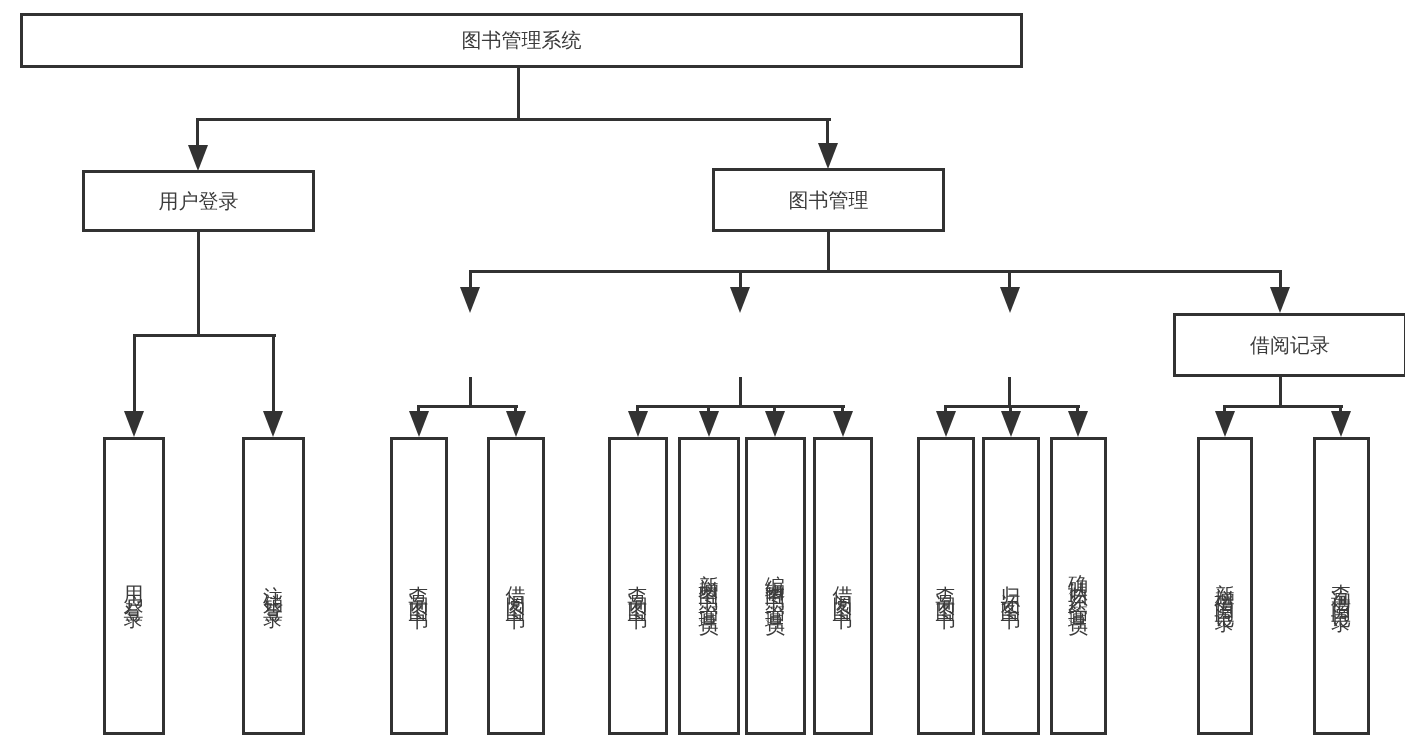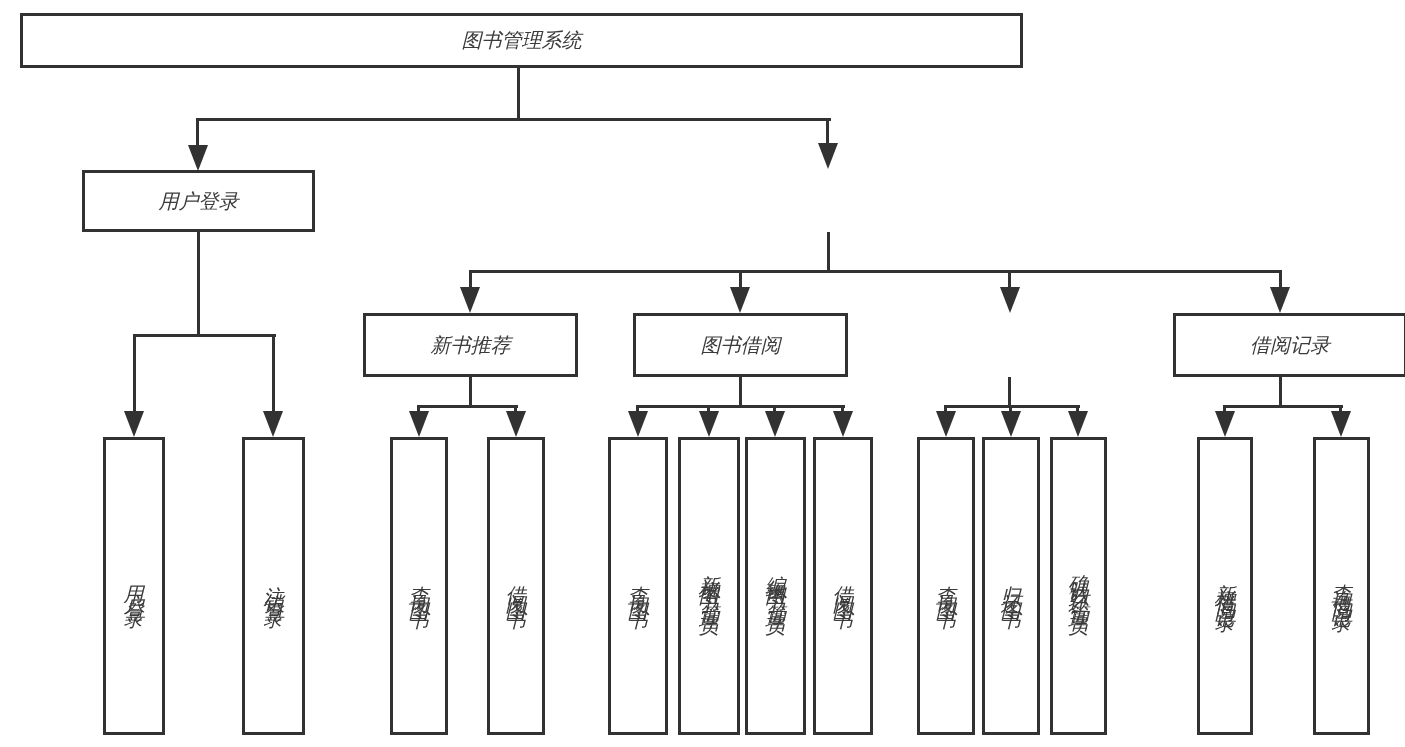--- a/index.html
+++ b/index.html
@@ -1,19 +1,19 @@
 <!DOCTYPE html>
 <html><head>
 <meta charset="utf-8">
 <style>
   html,body{margin:0;padding:0;background:#ffffff;}
   .canvas{
     position:relative;width:1405px;height:747px;background:#ffffff;
     font-family:"Liberation Sans","DejaVu Sans",sans-serif;
-    color:#3b3b3b;overflow:hidden;font-style:italic;
+    color:#3b3b3b;overflow:hidden;
   }
   .hbox{
     position:absolute;border:3px solid #323232;background:#ffffff;
     display:flex;align-items:center;justify-content:center;
     font-size:20px;box-sizing:border-box;white-space:nowrap;
   }
   .vbox{
     position:absolute;border:3px solid #323232;background:#ffffff;
     box-sizing:border-box;writing-mode:vertical-rl;text-orientation:mixed;
     display:flex;align-items:center;justify-content:center;
@@ -43,45 +43,42 @@
   <div class="line" style="left:517px;top:68px;width:3px;height:52px;"></div>
   <div class="line" style="left:196px;top:118px;width:635px;height:3px;"></div>
   <div class="line" style="left:196px;top:118px;width:3px;height:32px;"></div>
   <div class="ah" style="left:188px;top:145px;"></div>
   <div class="line" style="left:826px;top:118px;width:3px;height:32px;"></div>
   <div class="ah" style="left:818px;top:143px;"></div>
 
   <div class="hbox" style="left:82px;top:170px;width:233px;height:62px;">
     <span>用户登录</span>
   </div>
+  <div class="hbox" style="left:712px;top:168px;width:233px;height:64px;">
+    <span>图书管理</span>
+  </div>
 
   <div class="line" style="left:197px;top:232px;width:3px;height:104px;"></div>
   <div class="line" style="left:133px;top:334px;width:143px;height:3px;"></div>
   <div class="line" style="left:133px;top:334px;width:3px;height:80px;"></div>
   <div class="ah" style="left:124px;top:411px;"></div>
   <div class="line" style="left:272px;top:334px;width:3px;height:80px;"></div>
   <div class="ah" style="left:263px;top:411px;"></div>
 
   <div class="line" style="left:827px;top:232px;width:3px;height:40px;"></div>
   <div class="line" style="left:469px;top:270px;width:813px;height:3px;"></div>
   <div class="line" style="left:469px;top:270px;width:3px;height:22px;"></div>
   <div class="ah" style="left:460px;top:287px;"></div>
   <div class="line" style="left:739px;top:270px;width:3px;height:22px;"></div>
   <div class="ah" style="left:730px;top:287px;"></div>
   <div class="line" style="left:1008px;top:270px;width:3px;height:22px;"></div>
   <div class="ah" style="left:1000px;top:287px;"></div>
   <div class="line" style="left:1279px;top:270px;width:3px;height:22px;"></div>
   <div class="ah" style="left:1270px;top:287px;"></div>
 
-  <div class="hbox" style="left:363px;top:313px;width:215px;height:64px;">
-    <span>新书推荐</span>
-  </div>
-  <div class="hbox" style="left:633px;top:313px;width:215px;height:64px;">
-    <span>图书借阅</span>
-  </div>
   <div class="hbox" style="left:1173px;top:313px;width:234px;height:64px;">
     <span>借阅记录</span>
   </div>
 
   <div class="line" style="left:469px;top:377px;width:3px;height:30px;"></div>
   <div class="line" style="left:417px;top:405px;width:101px;height:3px;"></div>
   <div class="line" style="left:417px;top:405px;width:3px;height:10px;"></div>
   <div class="ah" style="left:409px;top:411px;"></div>
   <div class="line" style="left:514px;top:405px;width:3px;height:10px;"></div>
   <div class="ah" style="left:506px;top:411px;"></div>

